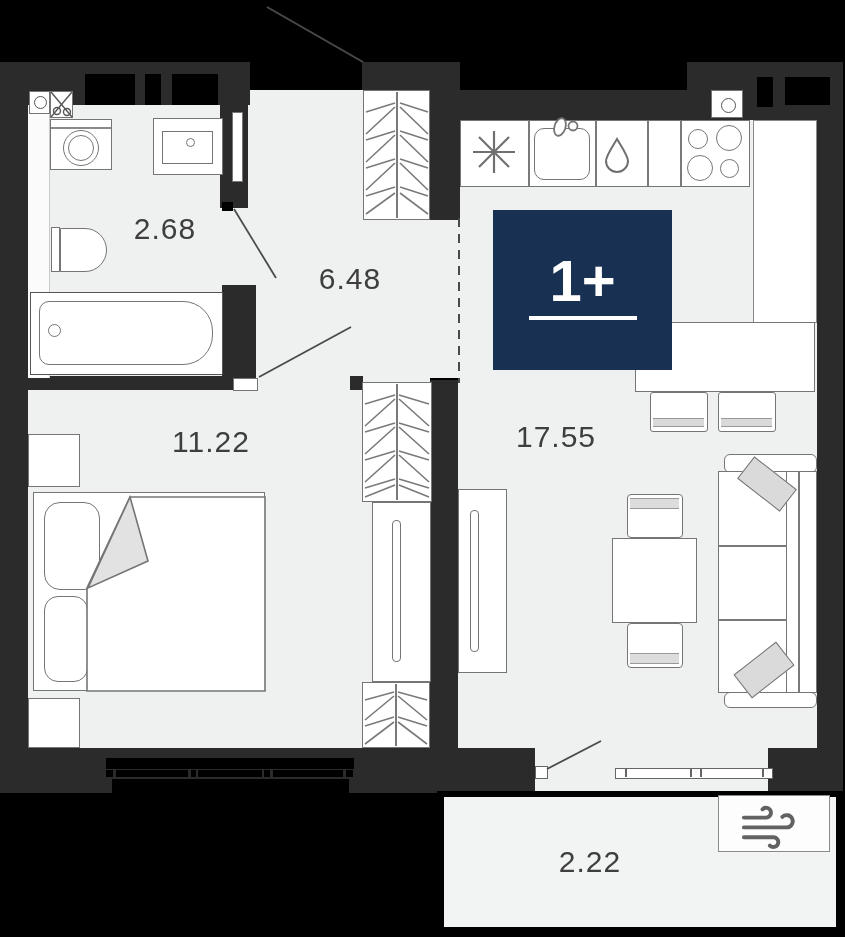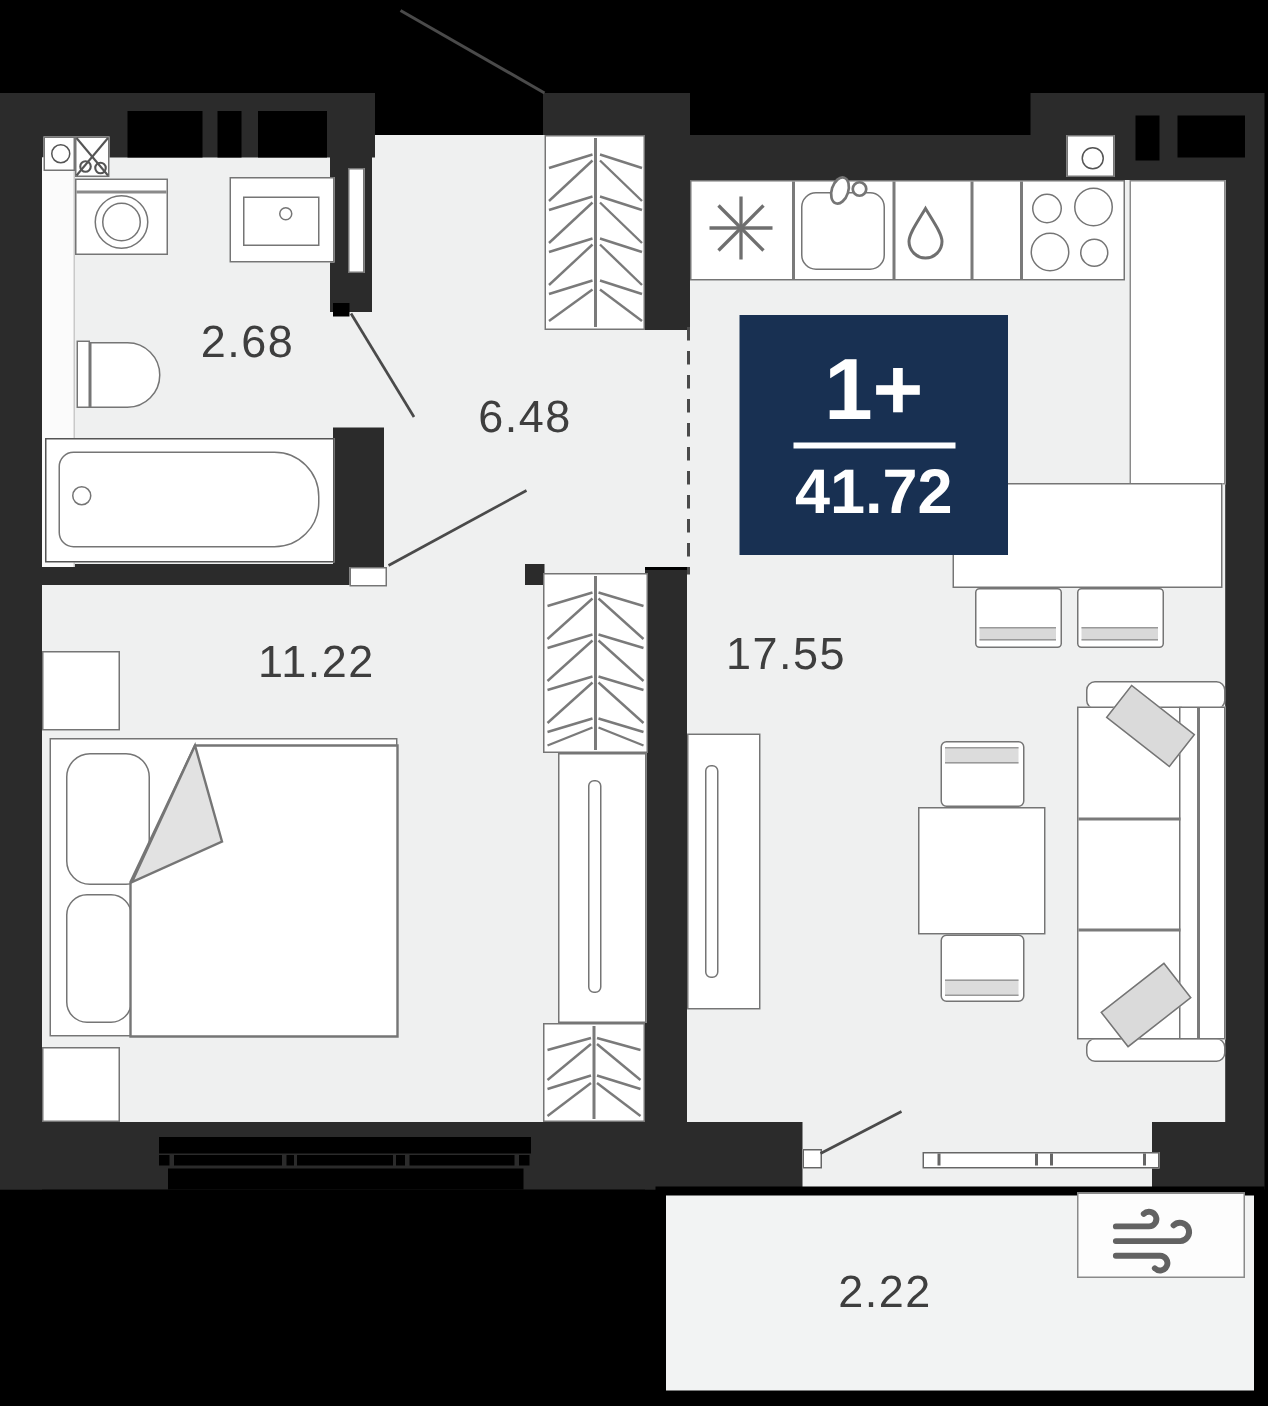--- a/index.html
+++ b/index.html
@@ -246,22 +246,21 @@
     <g transform="translate(739,798) scale(2.45)" fill="none" stroke="#626262" stroke-width="1.6" stroke-linecap="round">
       <path d="M17.7 7.7a2.5 2.5 0 1 1 1.8 4.3H2"></path>
       <path d="M9.6 4.6A2 2 0 1 1 11 8H2"></path>
       <path d="M12.6 19.4A2 2 0 1 0 14 16H2"></path>
     </g>
   </svg>
 
   <div id="badge" style="left:493px;top:210px;width:179px;height:160px;background:#183052;">
     <div class="t1">1+</div>
     <div class="rule"></div>
-    <div class="t2">41.72</div>
   </div>
 
   <div class="label" style="left:165px;top:212px;">2.68</div>
   <div class="label" style="left:350px;top:262px;">6.48</div>
   <div class="label" style="left:211px;top:425px;">11.22</div>
-  <div class="label" style="left:524px;top:420px;">17.55</div>
+  <div class="label" style="left:556px;top:420px;">17.55</div>
   <div class="label" style="left:590px;top:845px;">2.22</div>
 
 </div>
 
 </body></html>

